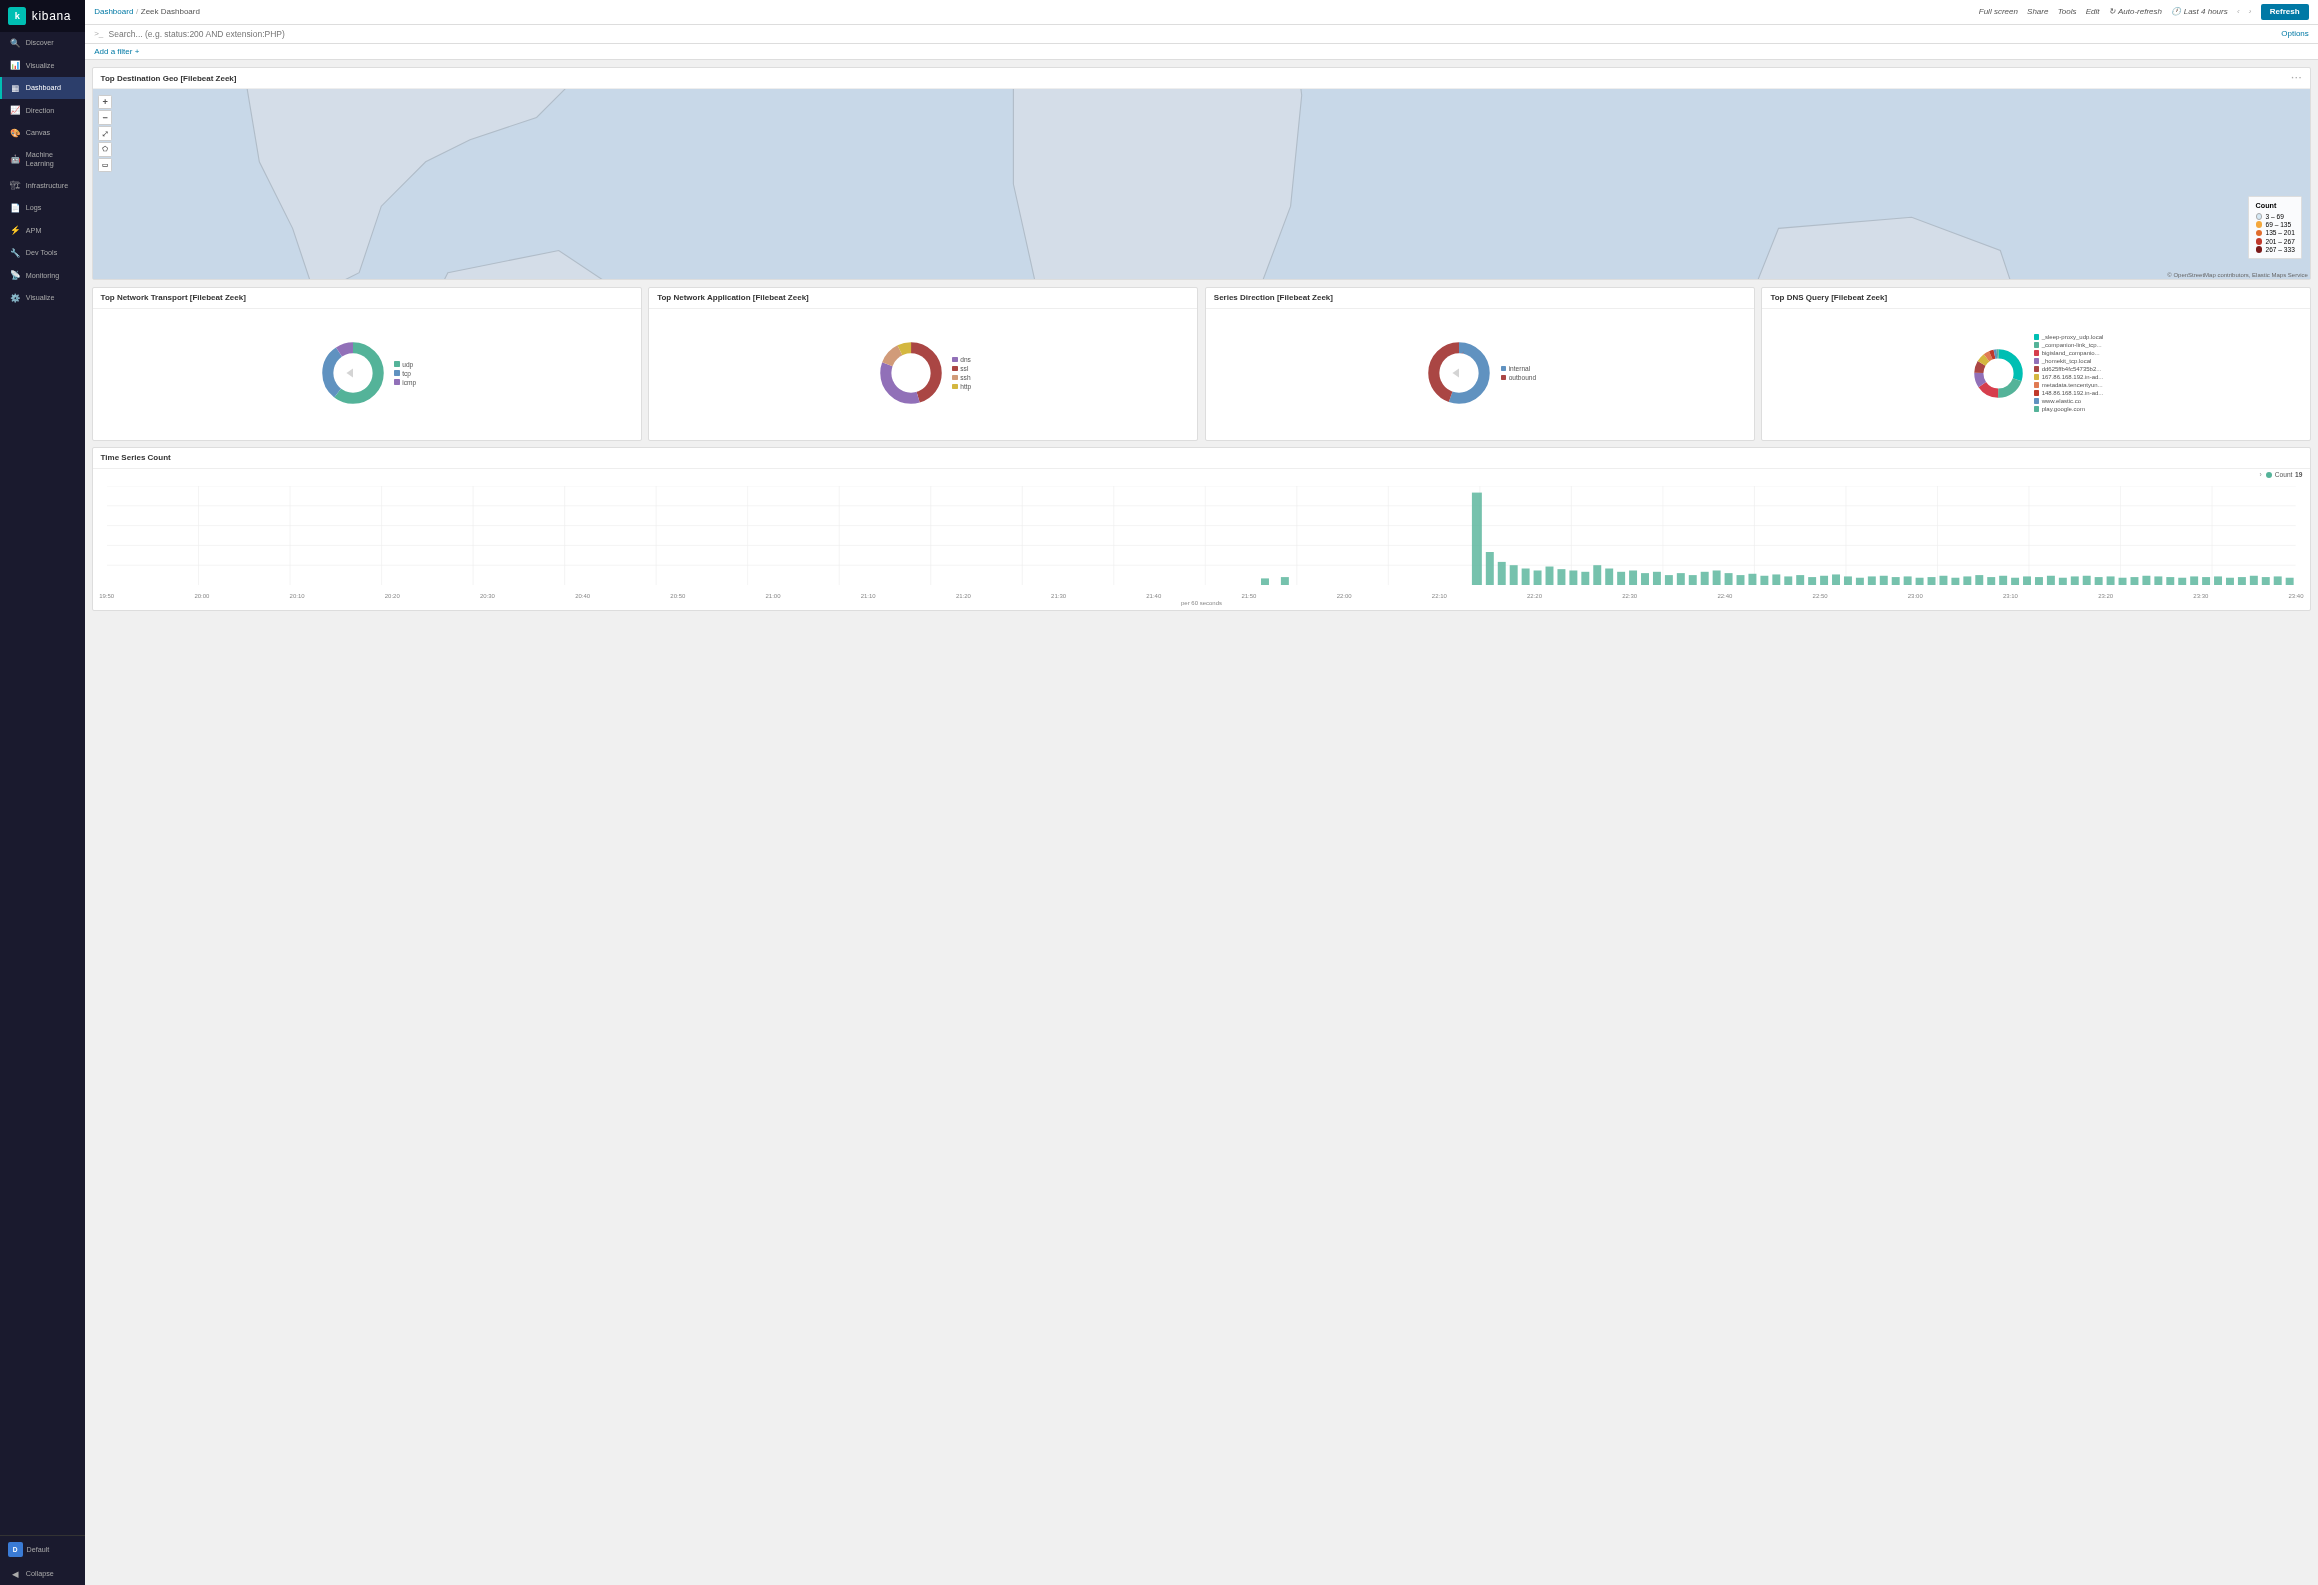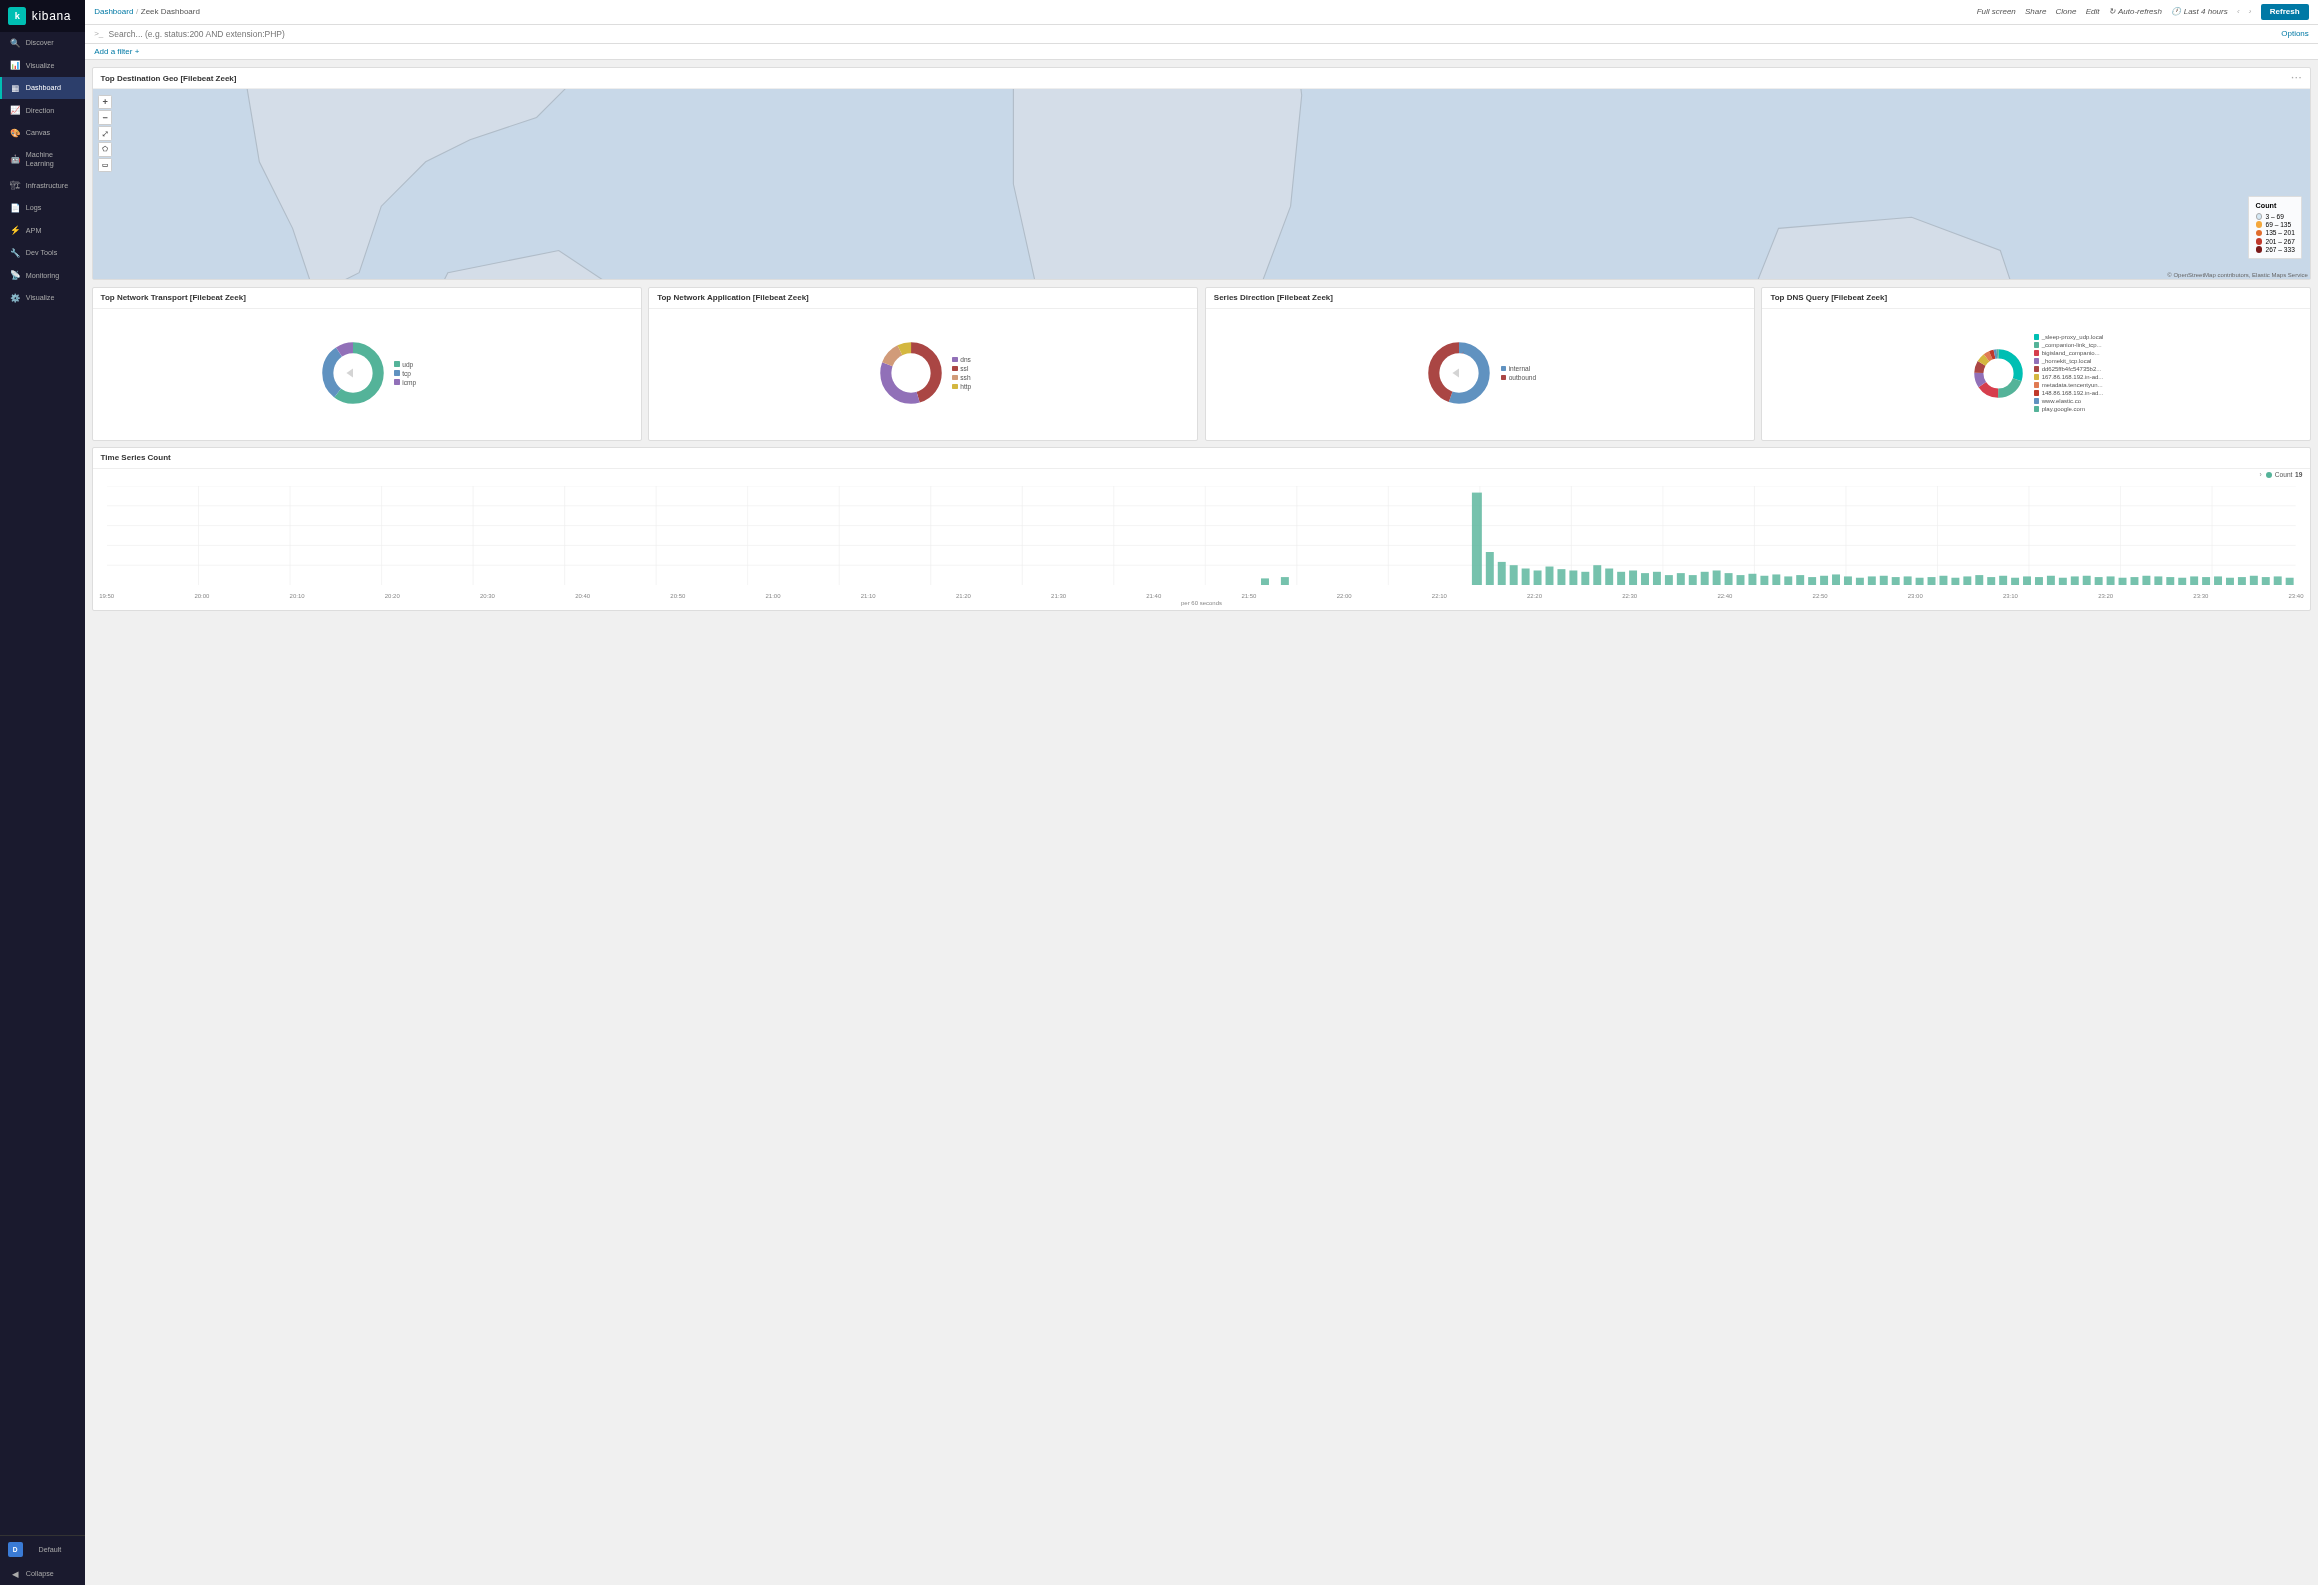--- a/index.html
+++ b/index.html
@@ -37,21 +37,21 @@
       gap: 5.3px;
       padding: 6px 8px;
       cursor: pointer;
       color: #aaa;
       font-size: 7.2px;
       border-left: 2px solid transparent;
     }
     .sidebar-item.active { background: #2c3e6b; color: #fff; border-left-color: #00bfb3; }
     .sidebar-icon { width: 10.5px; height: 10.5px; display: flex; align-items: center; justify-content: center; font-size: 8.5px; flex-shrink: 0; }
     .sidebar-bottom { margin-top: auto; border-top: 0.7px solid #333; }
-    .sidebar-user { display: flex; align-items: center; gap: 16px; padding: 6px 8px; cursor: pointer; color: #aaa; font-size: 7.2px; }
+    .sidebar-user { display: flex; align-items: center; gap: 4px; padding: 6px 8px; cursor: pointer; color: #aaa; font-size: 7.2px; }
     .user-avatar { width: 14.5px; height: 14.5px; background: #3a7bd5; border-radius: 2px; display: flex; align-items: center; justify-content: center; color: white; font-size: 6.6px; font-weight: bold; }
 
     
     #main {
       flex: 1;
       display: flex;
       flex-direction: column;
       overflow: hidden;
     }
 
@@ -293,21 +293,21 @@
 
   <div class="topbar">
     <div class="breadcrumb">
       <a>Dashboard</a>
       <span class="breadcrumb-sep">/</span>
       <span>Zeek Dashboard</span>
     </div>
     <div class="topbar-actions">
       <span>Full screen</span>
       <span>Share</span>
-      <span>Clone</span>
+      <span>Tools</span>
       <span>Edit</span>
       <span class="auto-refresh">
         <span>↻</span>
         <span>Auto-refresh</span>
       </span>
       <span style="display:flex;align-items:center;gap:2.6px;">
         <span>🕐</span>
         <span>Last 4 hours</span>
       </span>
       <span style="color:#aaa;">‹</span>

